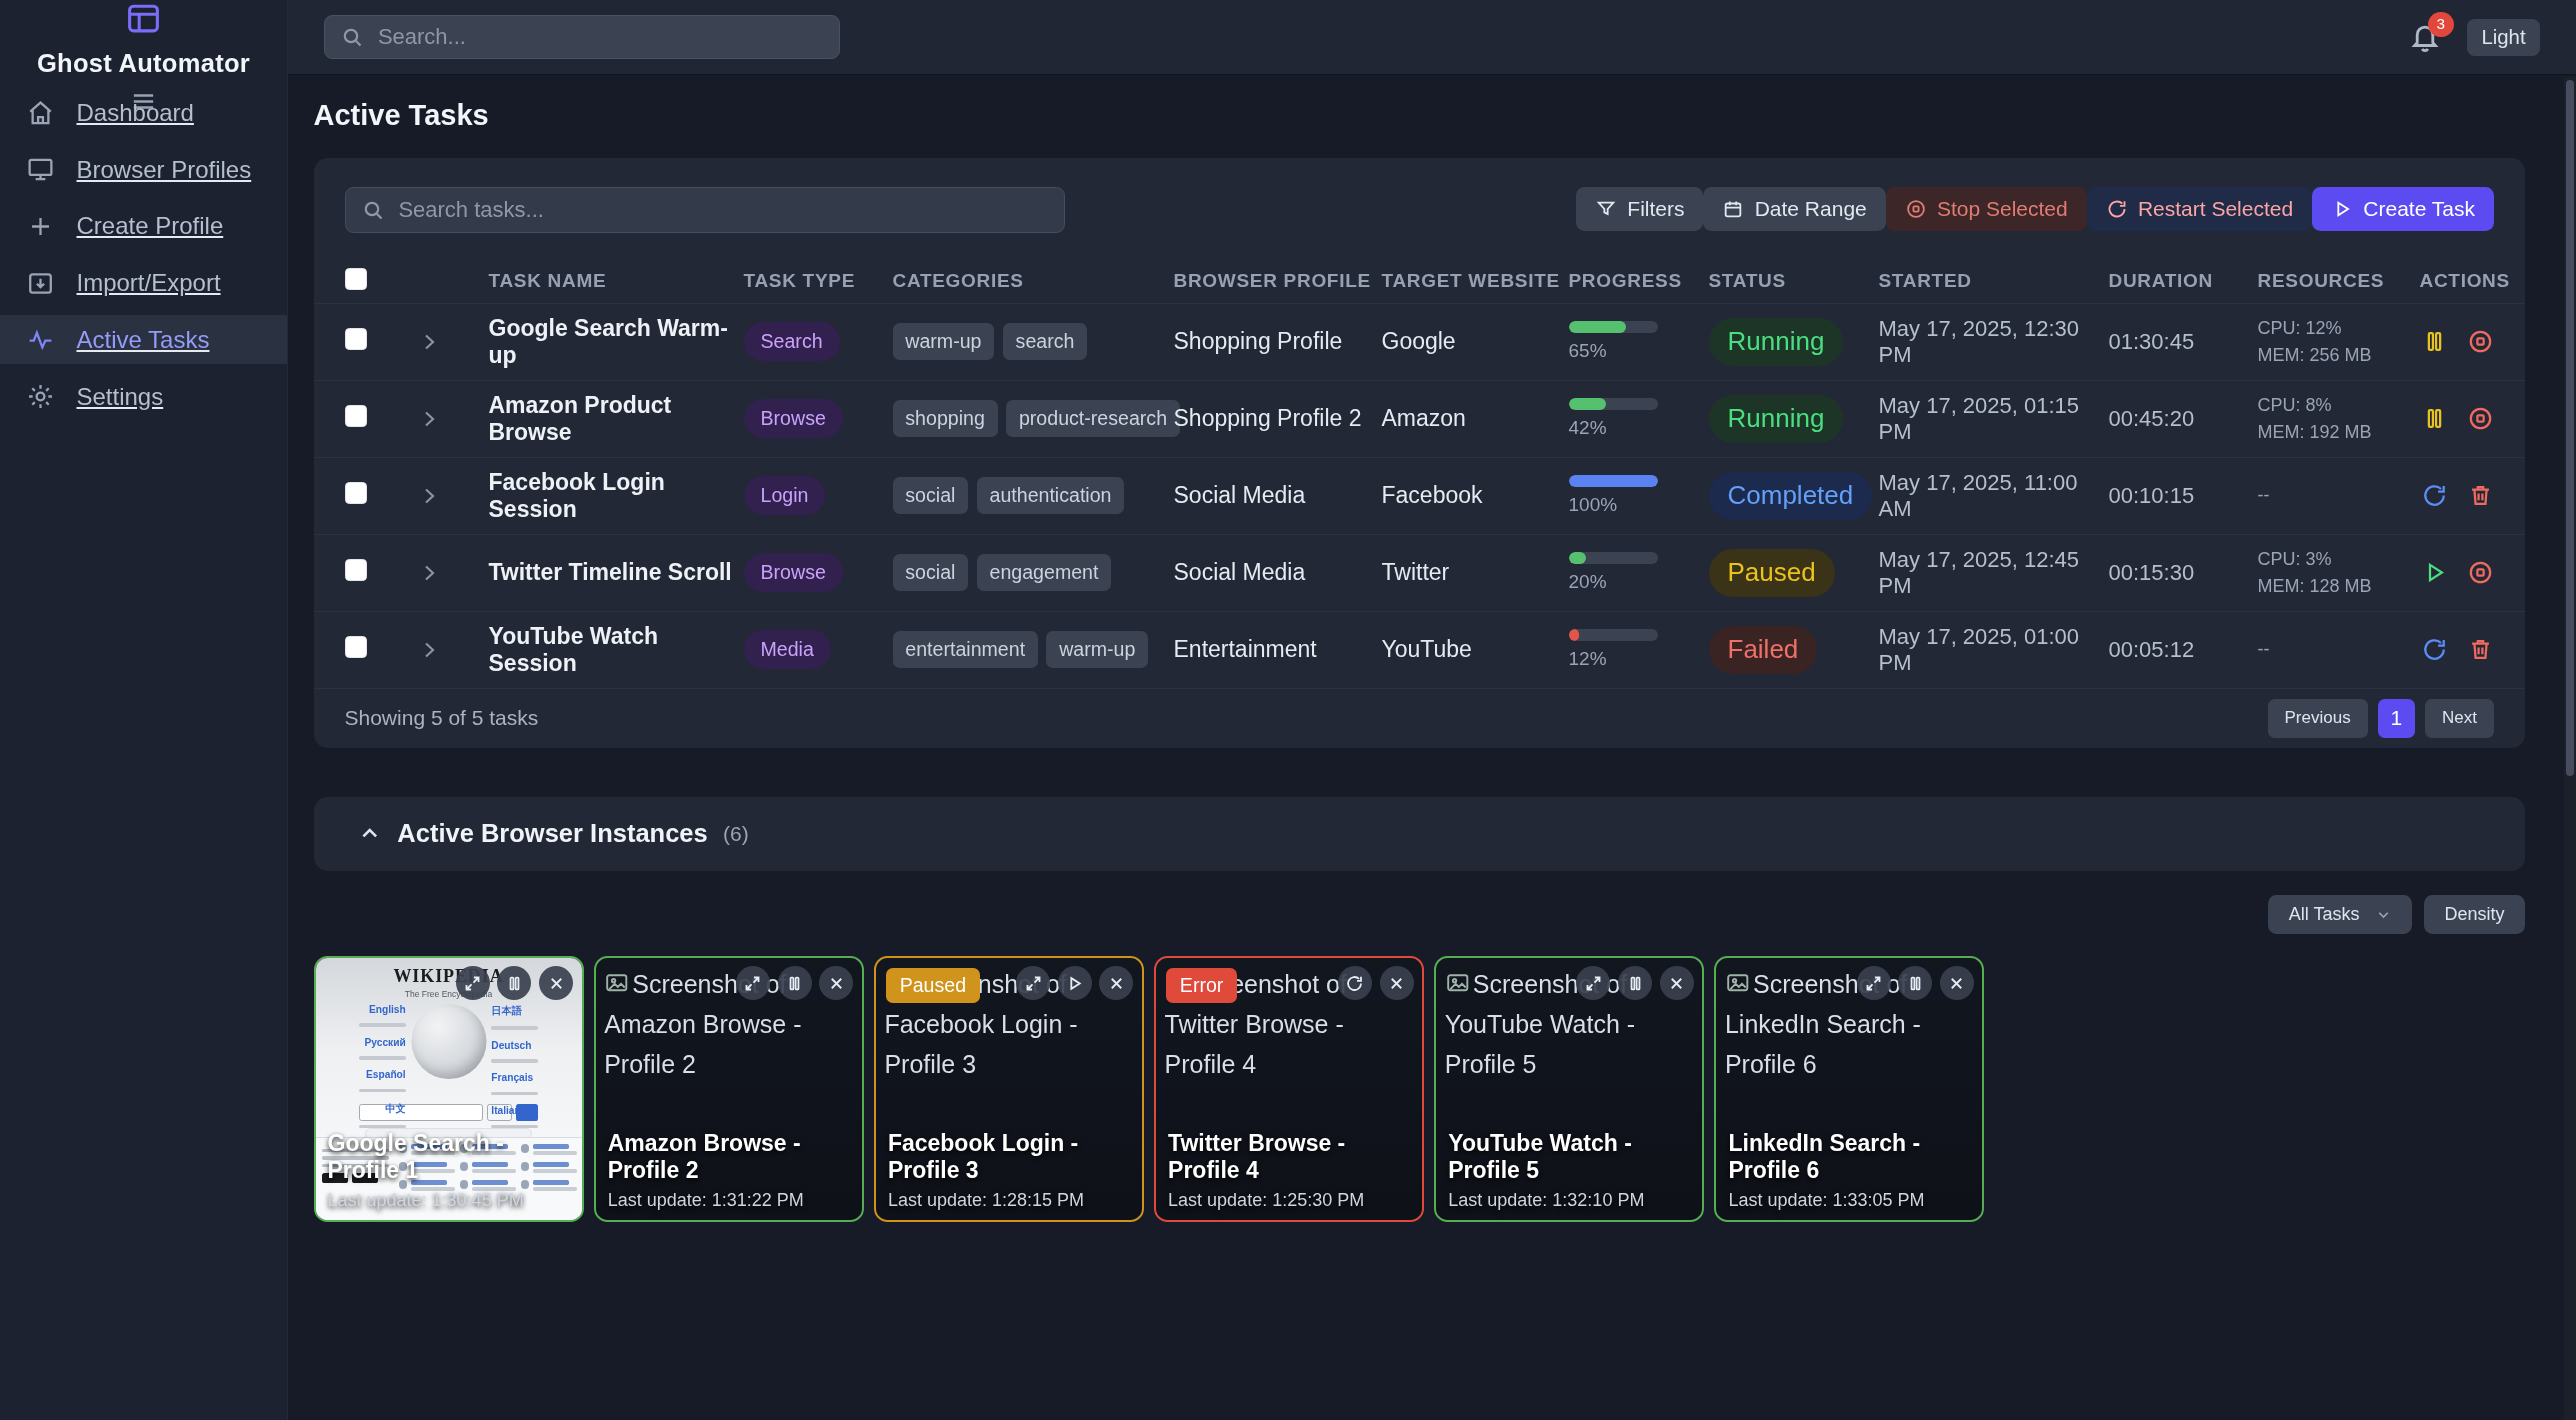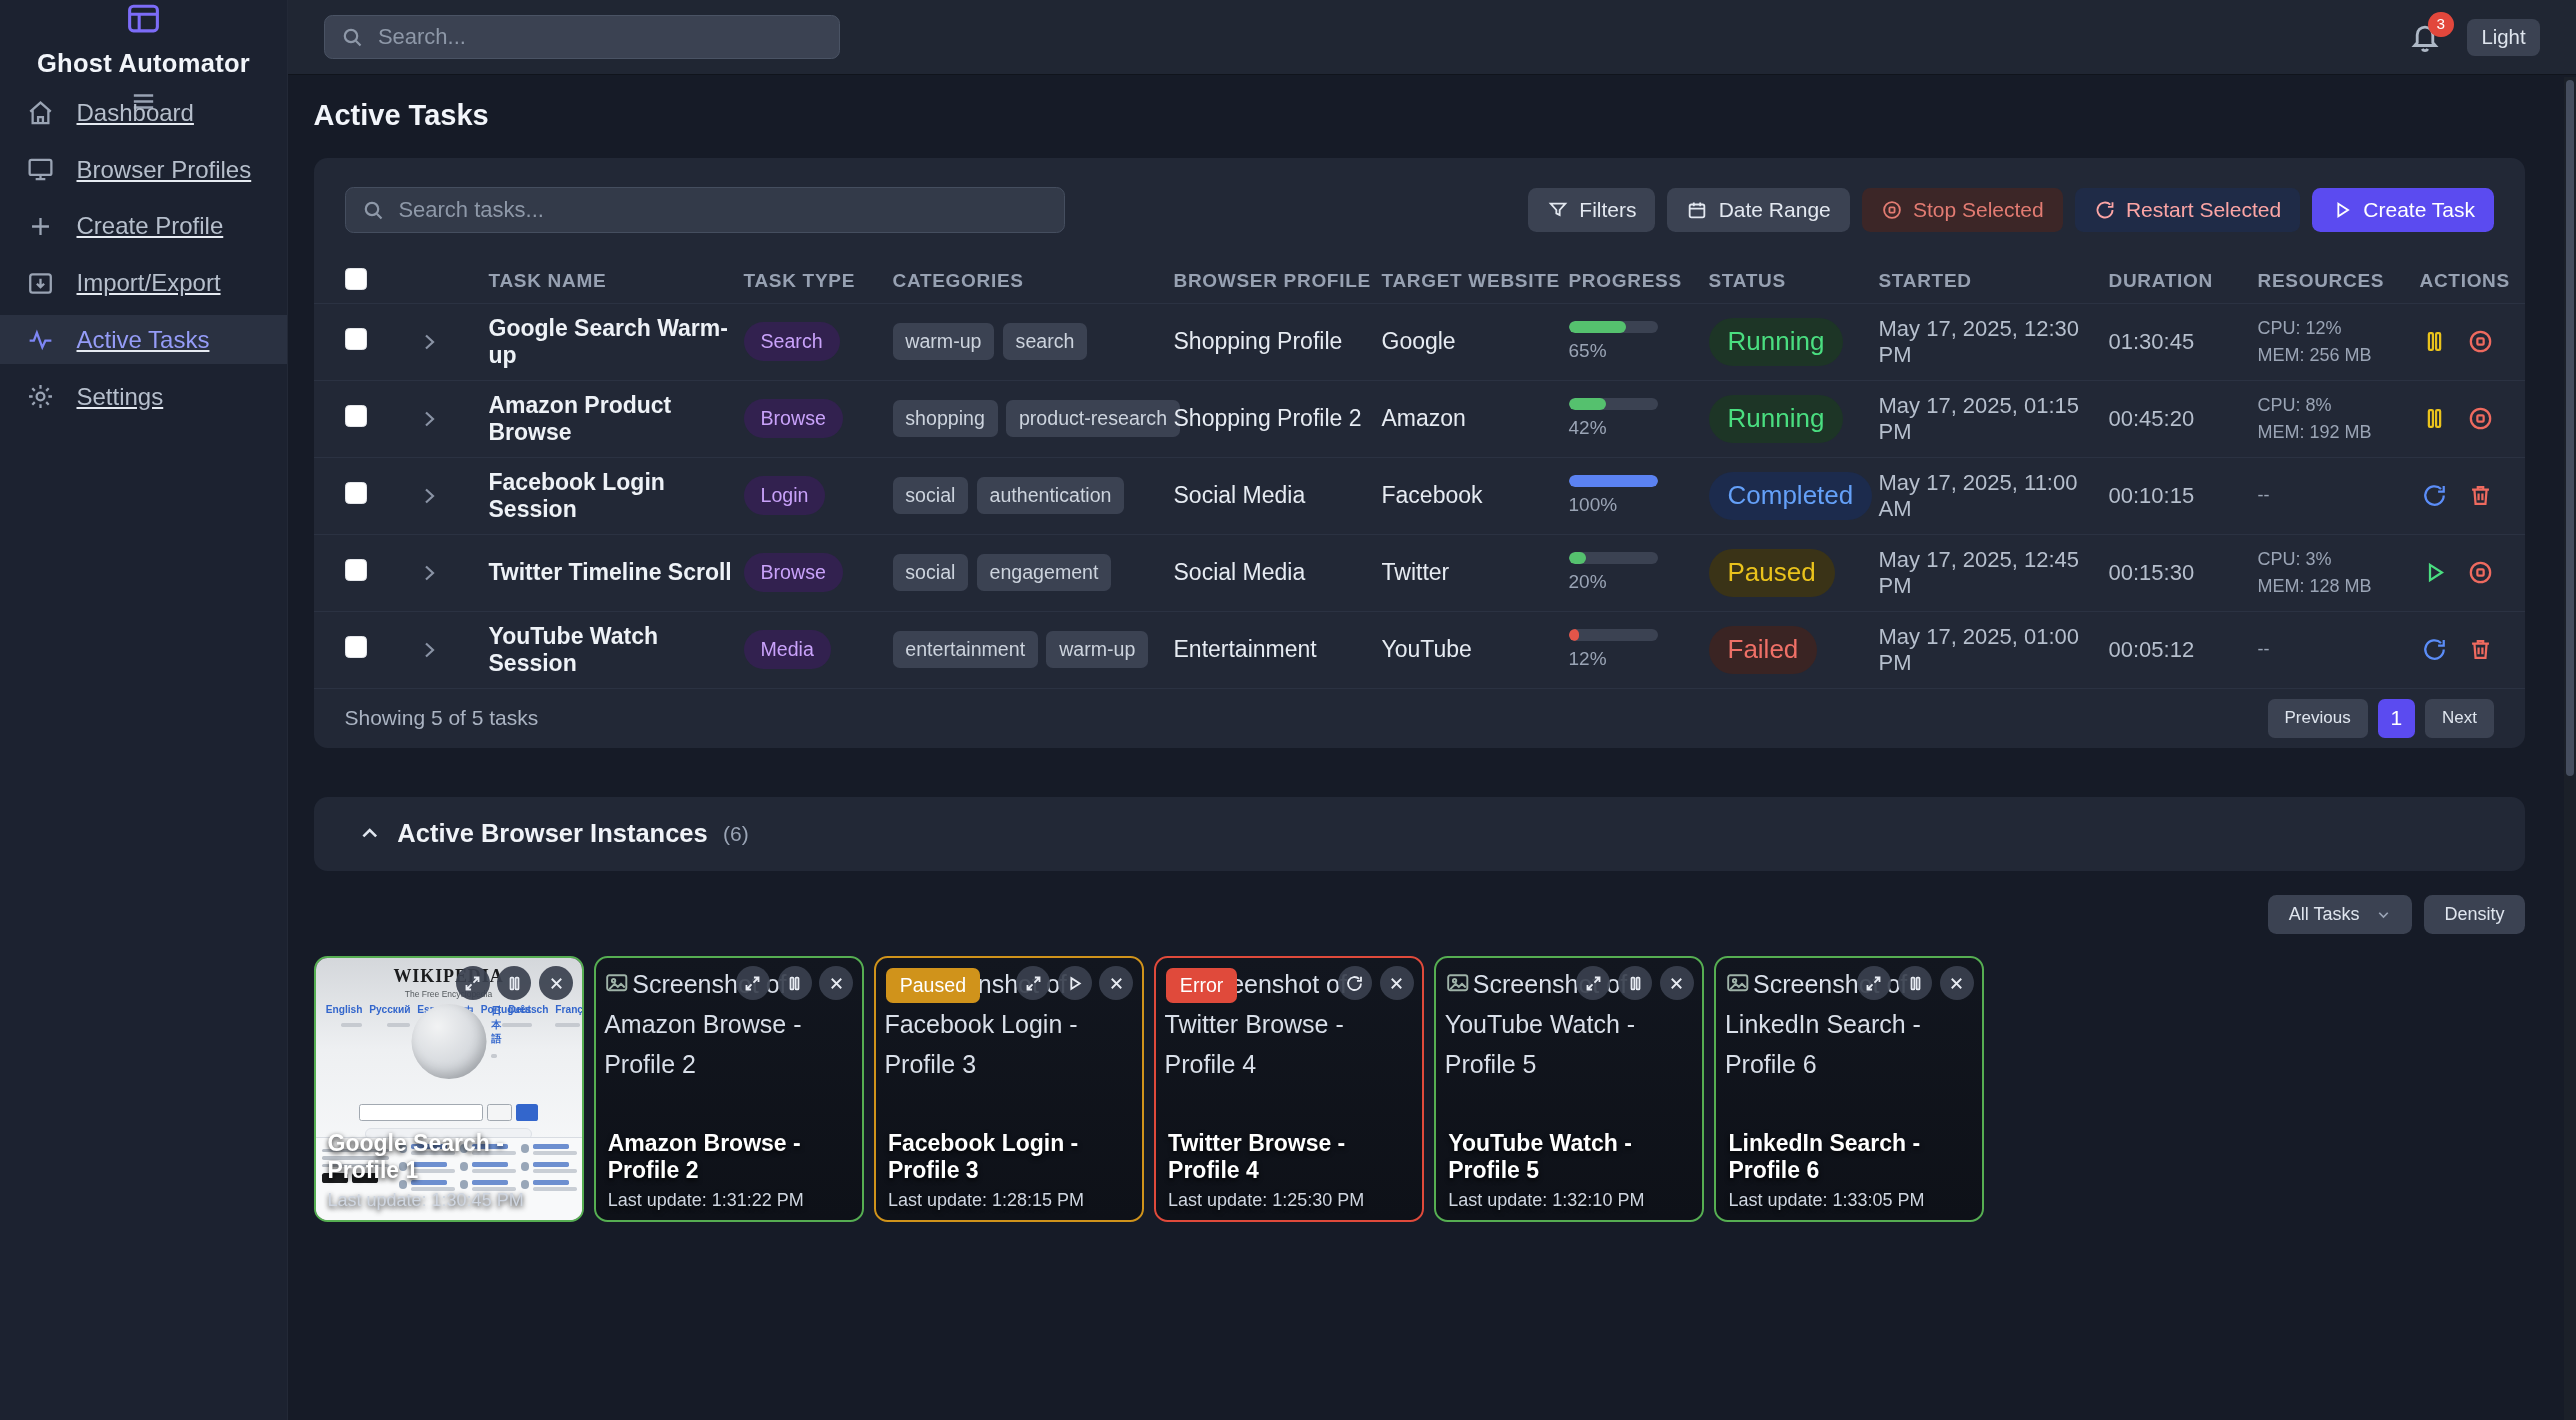--- a/index.html
+++ b/index.html
@@ -33,21 +33,21 @@
   .bell { position: relative; margin-right: 25.5px; cursor: pointer; }
   .bell svg { width: 34px; height: 34px; stroke: #aeb8c6; fill: none; stroke-width: 2; display: block; }
   .nbadge { position: absolute; top: -8.5px; right: -12px; min-width: 25.5px; height: 25.5px; border-radius: 50%; background: #e2473c; color: #fff; font-size: 15.3px; display: flex; align-items: center; justify-content: center; padding: 0 3.4px; }
   .theme-btn { width: 73px; height: 37px; border-radius: 7.7px; background: #3b4252; color: #dfe5ee; font-size: 20.4px; border: none; cursor: pointer; font-family: inherit; }
 
   
   .main { padding: 0 51px 0 25.5px; }
   h1 { font-size: 29px; font-weight: 700; color: #f2f5fa; margin-top: 24px; }
   .panel { background: #222836; border-radius: 13.6px; }
   .tasks-panel { margin-top: 25.5px; padding-top: 29px; }
-  .toolbar { display: flex; align-items: center; gap: 12px; margin: 0 31px; }
+  .toolbar { display: flex; margin: 0 31px; }
   .tsearch2 { display: flex; align-items: center; gap: 13.6px; width: 720px; height: 46px; background: #333a49; border: 1.7px solid #454e5f; border-radius: 8.5px; padding: 0 15.3px; }
   .grow { flex: 1; }
   .btn { display: inline-flex; align-items: center; gap: 10.2px; height: 44px; padding: 0 19px; border-radius: 8.5px; font-size: 21px; border: none; cursor: pointer; font-family: inherit; white-space: nowrap; }
   .btn svg { width: 22px; height: 22px; fill: none; stroke: currentColor; stroke-width: 2; }
   .btn-gray { background: #3b4252; color: #e3e8f0; }
   .btn-stopsel { background: #3c2627; color: #e27b72; }
   .btn-restartsel { background: #1f2b47; color: #fca5a5; }
   .btn-primary { background: #5b4bf0; color: #fff; }
 
   .tgrid { display: grid; grid-template-columns: 72px 72px 255px 149px 281px 208px 187px 140px 170px 230px 149px 162px 89px; align-items: center; }
@@ -106,21 +106,21 @@
   .card-title { font-size: 23px; font-weight: 700; color: #fff; text-shadow: 0 1.7px 5.1px rgba(0,0,0,.9); }
   .card-sub { font-size: 18px; color: #cfd6e1; margin-top: 6px; text-shadow: 0 1.7px 5.1px rgba(0,0,0,.9); }
 
   
   .wiki { position: absolute; inset: 0; background: linear-gradient(180deg, #d4d7db 0%, #eef0f2 35%, #fbfcfd 100%); z-index: 0; color: #202122; }
   .w-head { text-align: center; padding-top: 8.5px; }
   .w-mark { font-family: "Liberation Serif", "DejaVu Serif", serif; font-size: 18px; font-weight: 700; letter-spacing: 0.9px; color: #1b1c1e; }
   .w-tag { font-size: 8.5px; color: #54595d; margin-top: 1.7px; }
   .w-mid { position: relative; height: 100px; margin-top: 3.4px; }
   .w-globe { position: absolute; left: 50%; top: 1.7px; transform: translateX(-50%); width: 75px; height: 75px; border-radius: 50%; background: radial-gradient(circle at 35% 30%, #f2f3f4, #cfd3d8 70%, #b4bac2); box-shadow: inset -4.3px -6px 10.2px rgba(0,0,0,.18); }
-  .w-col { position: absolute; top: 1.7px; width: 80px; display: flex; flex-direction: row; gap: 6.8px; }
+  .w-col { position: absolute; top: 1.7px; width: 80px; display: flex; flex-direction: column; gap: 6.8px; }
   .w-left { left: 10.2px; text-align: right; } .w-right { right: 10.2px; text-align: left; }
   .wl-name { display: block; color: #3366cc; font-size: 10.2px; font-weight: 700; }
   .wl-count { display: inline-block; width: 58%; height: 3.4px; background: #c6cad0; border-radius: 1.7px; margin-top: 1.7px; }
   .w-search { display: flex; justify-content: center; gap: 3.4px; margin-top: 1.7px; }
   .w-input { width: 124px; height: 17px; background: #fff; border: 0.9px solid #a2a9b1; border-radius: 2.6px; }
   .w-langsel { width: 25.5px; height: 17px; background: #f4f5f6; border: 0.9px solid #a2a9b1; border-radius: 2.6px; }
   .w-btn { width: 22px; height: 17px; background: #3366cc; border-radius: 2.6px; }
   .w-banner { width: 167px; height: 12px; margin: 7.7px auto 0; background: #eff1f4; border: 0.9px solid #dde1e6; border-radius: 6.8px; }
   .w-bottom { position: absolute; left: 0; right: 0; top: 179px; bottom: 0; background: #f8f9fa; border-top: 0.9px solid #d8dce2; display: flex; padding: 6.8px 5.1px; }
   .w-para { width: 73px; flex-shrink: 0; }

